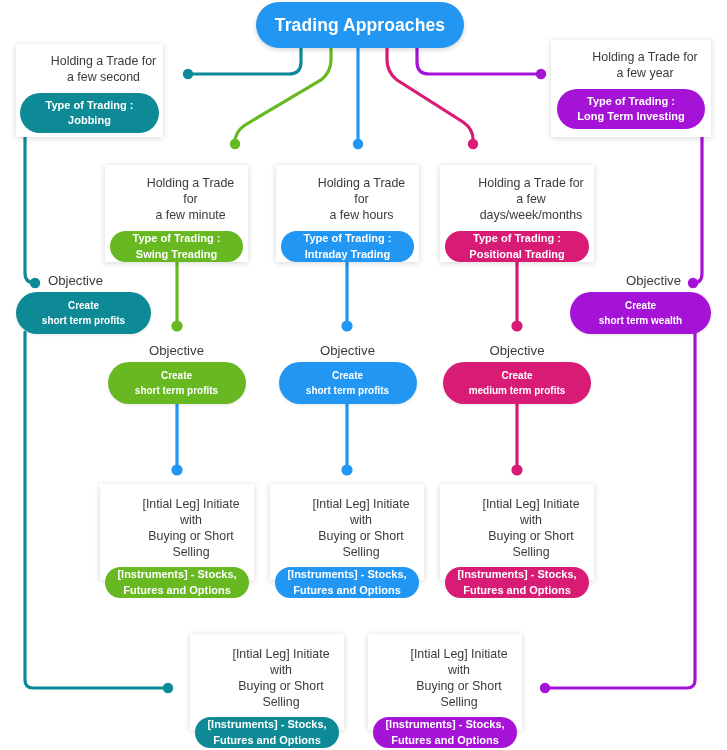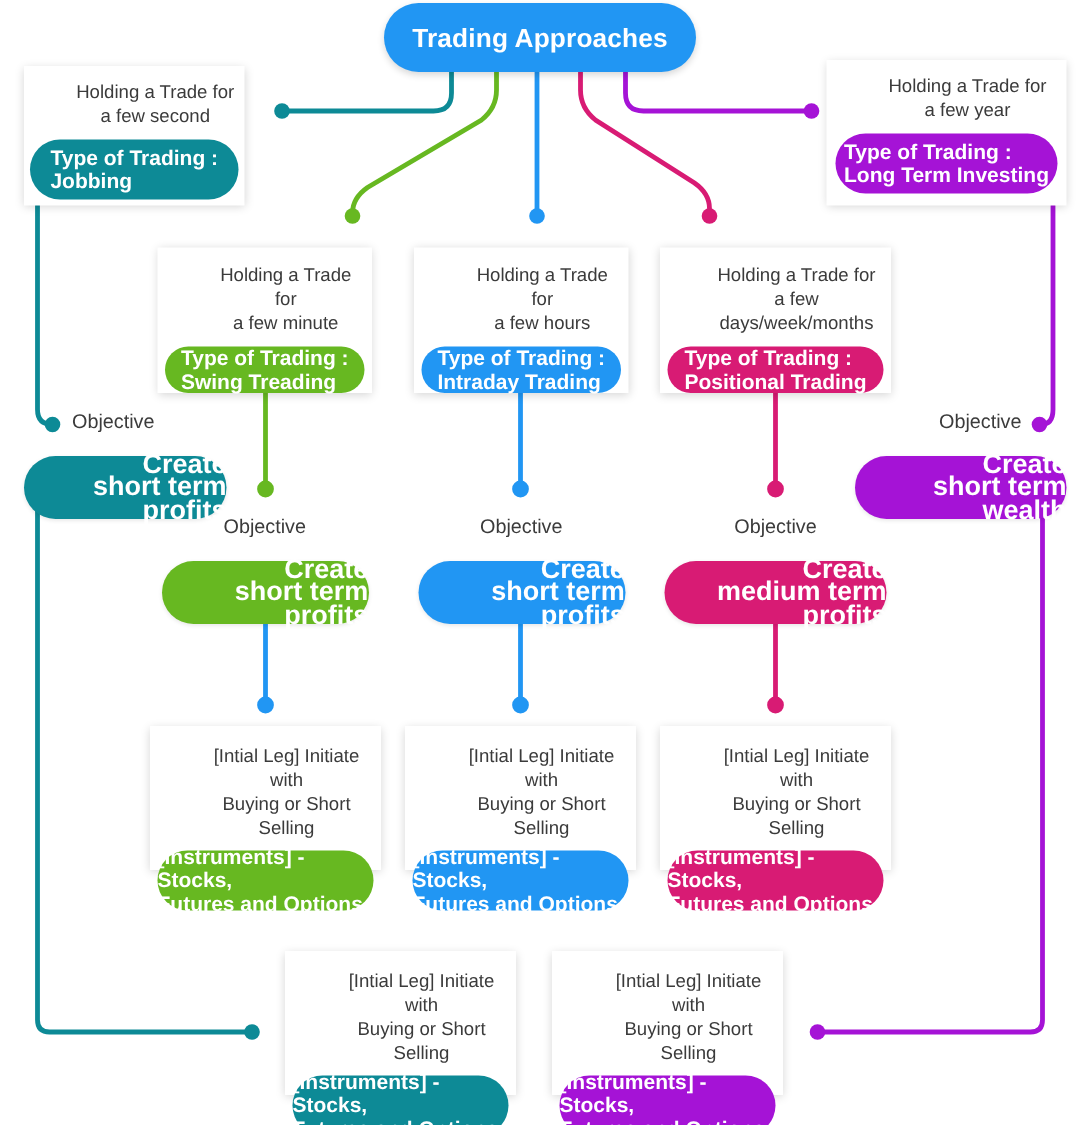--- a/index.html
+++ b/index.html
@@ -64,51 +64,50 @@
     padding: 0 6px;
     margin-left: 28px;
   }
   .pill {
     display: flex;
     flex-direction: column;
     align-items: center;
     justify-content: center;
     border-radius: 22px;
     color: #ffffff;
-    font-size: 14px;
+    font-size: 11px;
     font-weight: bold;
     line-height: 15.5px;
-    text-align: left;
+    text-align: center;
     white-space: pre-line;
     box-sizing: border-box;
   }
   
   .objective-group {
     position: absolute;
     z-index: 2;
     display: flex;
     flex-direction: column;
-    gap: 12px;
   }
   .objective-label {
     color: #3b3b3b;
     font-size: 13.2px;
     line-height: 17px;
   }
   .objective-pill {
     display: flex;
     flex-direction: column;
     align-items: center;
     justify-content: center;
     border-radius: 21px;
     color: #ffffff;
-    font-size: 18px;
+    font-size: 10px;
     font-weight: bold;
     line-height: 15.5px;
-    text-align: right;
+    text-align: center;
     white-space: pre-line;
     box-sizing: border-box;
     box-shadow: 0 1px 3px rgba(0,0,0,0.10);
   }
 </style>
 </head>
 <body>
 
 <div id="stage">
 

